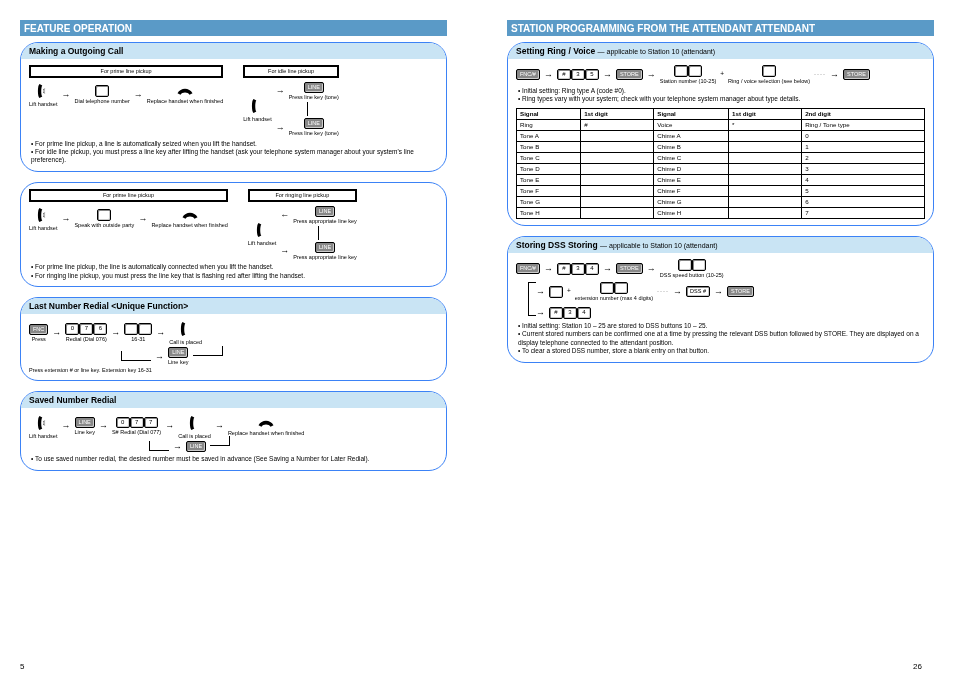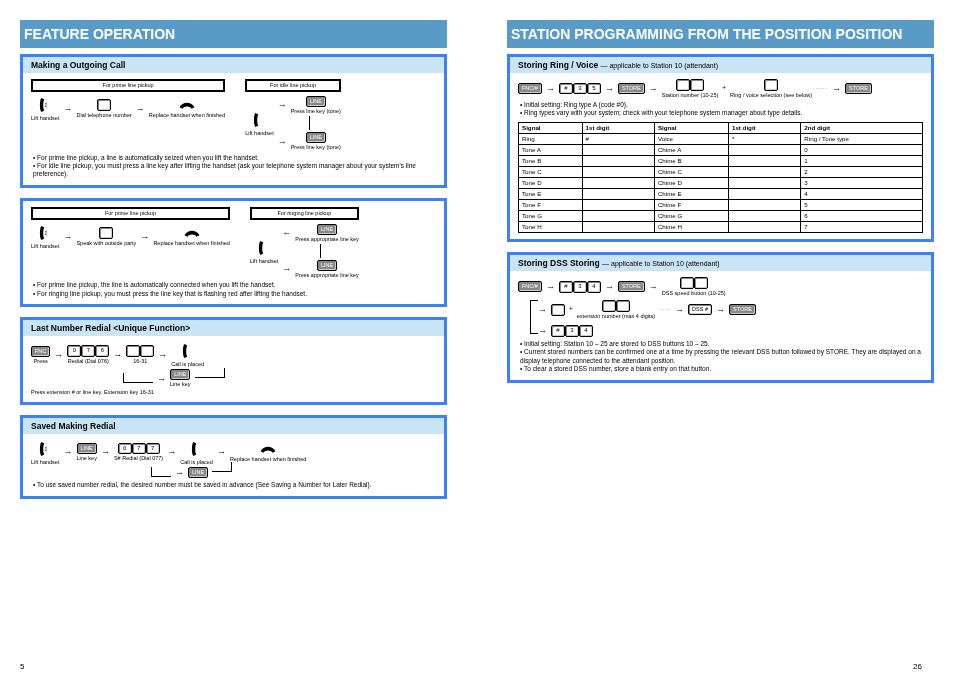--- a/index.html
+++ b/index.html
@@ -6,22 +6,22 @@
   body {
     font-family: Arial, Helvetica, sans-serif;
     font-size: 7px;
     background: #fff;
     width: 954px;
     height: 675px;
     position: relative;
   }
   .page { display: flex; gap: 60px; padding: 20px 20px 10px 20px; }
   .col { flex: 1; }
-  .bar { background: #5A9AC7; height: 28px; margin-bottom: 6px; display:flex; align-items:center; color:#fff; font-weight:bold; font-size:14px; padding-left:4px;}
-  .card { border: 3px solid #3b82f6; border-radius: 0; margin-bottom: 10px; overflow: hidden; background:#fff;}
+  .bar { background: #5A9AC7; height: 16px; margin-bottom: 6px; display:flex; align-items:center; color:#fff; font-weight:bold; font-size:10px; padding-left:4px;}
+  .card { border: 1px solid #3b82f6; border-radius: 18px; margin-bottom: 10px; overflow: hidden; background:#fff;}
   .card-head { background: #C9E4F4; padding: 3px 8px; font-weight: bold; font-size: 8.5px; color:#000;}
   .card-sub { font-size:7px; font-weight:normal; }
   .card-body { padding: 6px 8px; font-size: 6.5px; line-height:1.3;}
   .framebox { border: 2px solid #000; padding: 1px 2px; font-size:5.5px; text-align:center; background:#fff; min-width:60px;}
   .arrow { font-size:9px; align-self:center;}
   .key { border:1.5px solid #000; border-radius:2px; padding:1px 3px; font-size:6px; background:#fff; display:inline-block; min-width:14px; text-align:center; box-shadow: 1px 1px 0 #888 inset, -1px -1px 0 #ccc inset;}
   .key.dark { background:#888; color:#fff;}
   .key.lbl { font-size:5.5px; }
   .cap { font-size:5.5px; text-align:center; line-height:1.1;}
   .stack { display:flex; flex-direction:column; align-items:center; gap:1px;}
@@ -206,21 +206,21 @@
               <span class="key dark lbl">LINE</span>
               <div class="cap">Line key</div>
             </div>
           <div style="border-bottom:1px solid #000; border-right:1px solid #000; width:30px; height:10px; margin-top:-10px;"></div>
         </div>
         <div class="cap" style="text-align:left; margin-top:2px;">Press extension # or line key. Extension key 16-31</div>
       </div>
     </div>
 
     <div class="card">
-      <div class="card-head">Saved Making Redial</div>
+      <div class="card-head">Saved Number Redial</div>
       <div class="card-body">
         <div class="subflow">
           <div class="stack">
               <svg class="handset" viewBox="0 0 20 24">
                 <path d="M5 2 C2 4 2 20 5 22 L9 20 C7 18 7 6 9 4 Z" fill="#000"></path>
                 <path d="M10 10 l3 -1 M10 12 l3 0 M10 14 l3 1" stroke="#000" stroke-width="0.8" fill="none"></path>
               </svg>
               <div class="cap">Lift handset</div>
             </div>
           <span class="arrow">→</span>
@@ -258,25 +258,25 @@
         </div>
         <div class="note">
             <div class="bullet">• <span>To use saved number redial, the desired number must be saved in advance (See Saving a Number for Later Redial).</span></div>
           </div>
       </div>
     </div>
 
   </div>
 
   <div class="col">
-    <div class="bar">STATION PROGRAMMING FROM THE POSITION POSITION</div>
+    <div class="bar">STATION PROGRAMMING FROM THE ATTENDANT ATTENDANT</div>
 
     <div class="card">
       <div class="card-head">
-        <span>Storing Ring / Voice</span> <span class="card-sub">— applicable to Station 10 (attendant)</span>
+        <span>Setting Ring / Voice</span> <span class="card-sub">— applicable to Station 10 (attendant)</span>
       </div>
       <div class="card-body">
         <div class="subflow" style="flex-wrap:nowrap;">
           <div class="stack">
               <span class="key dark lbl">FNC/#</span>
             </div>
           <span class="arrow">→</span>
           <div class="stack">
               <div><span class="key">#</span><span class="key">3</span><span class="key">5</span></div>
             </div>

